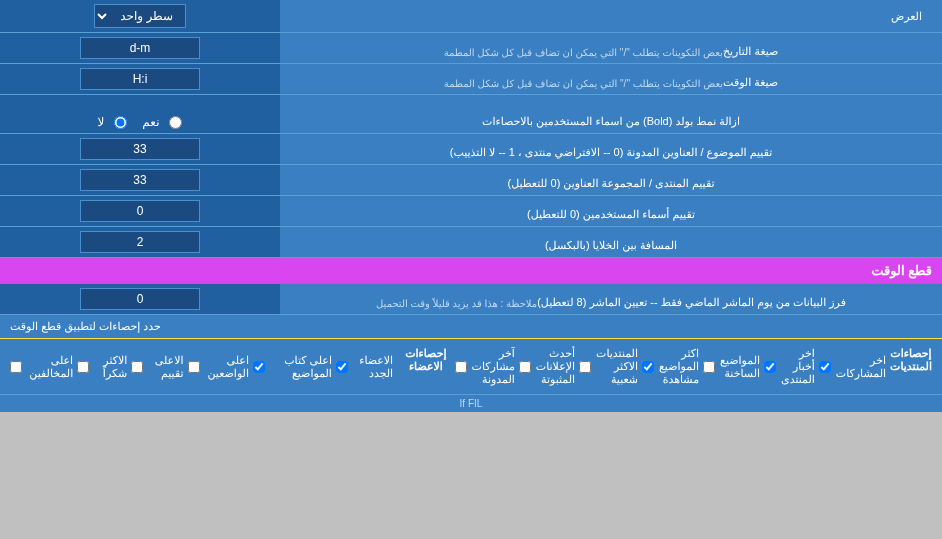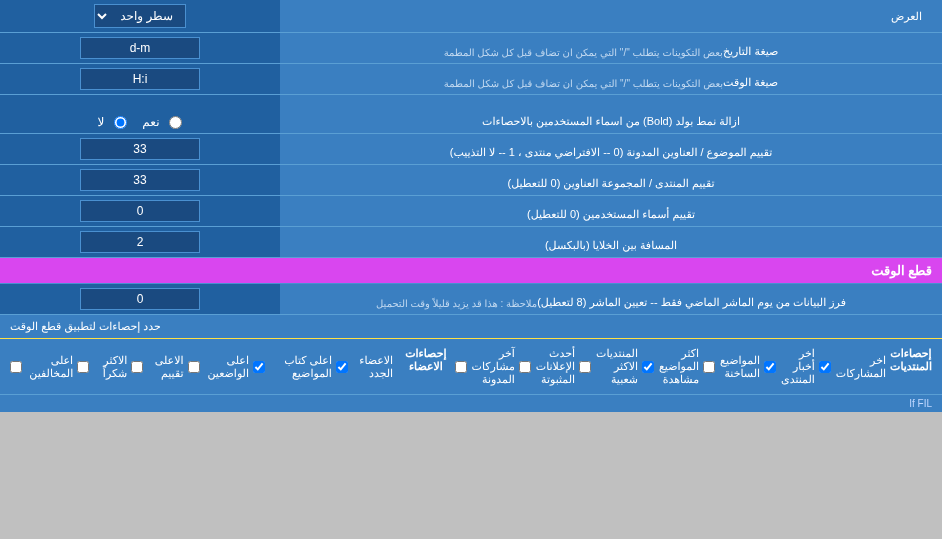--- a/index.html
+++ b/index.html
@@ -302,17 +302,17 @@
           <input type="checkbox" style="">
         </div>
         <div class="checkbox-item">
           <span>اعلى المخالفين</span>
           <input type="checkbox" style="">
         </div>
       </div>
     </div>
   </div>
 
-  <div style="background:#3a7fc1; padding:3px 10px; color:#c0d8ff; font-size:10px; text-align:right;">
+  <div style="background:#3a7fc1; padding:3px 10px; color:#c0d8ff; font-size:10px; text-align:center;">
     <span>If FIL</span>
   </div>
 
 </div>
 
 </body></html>

